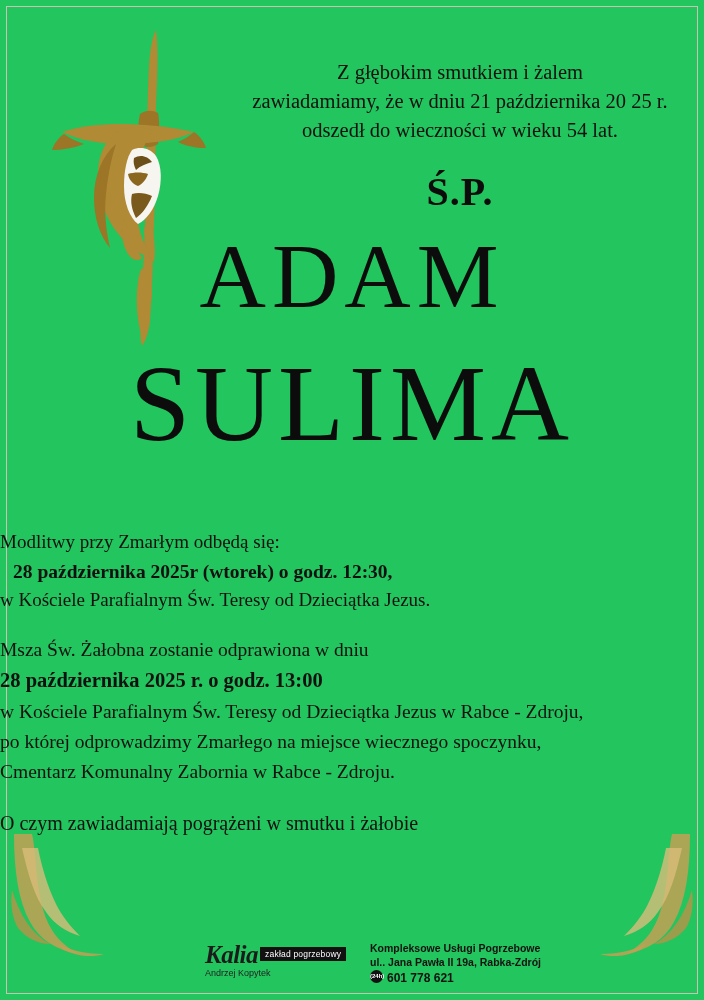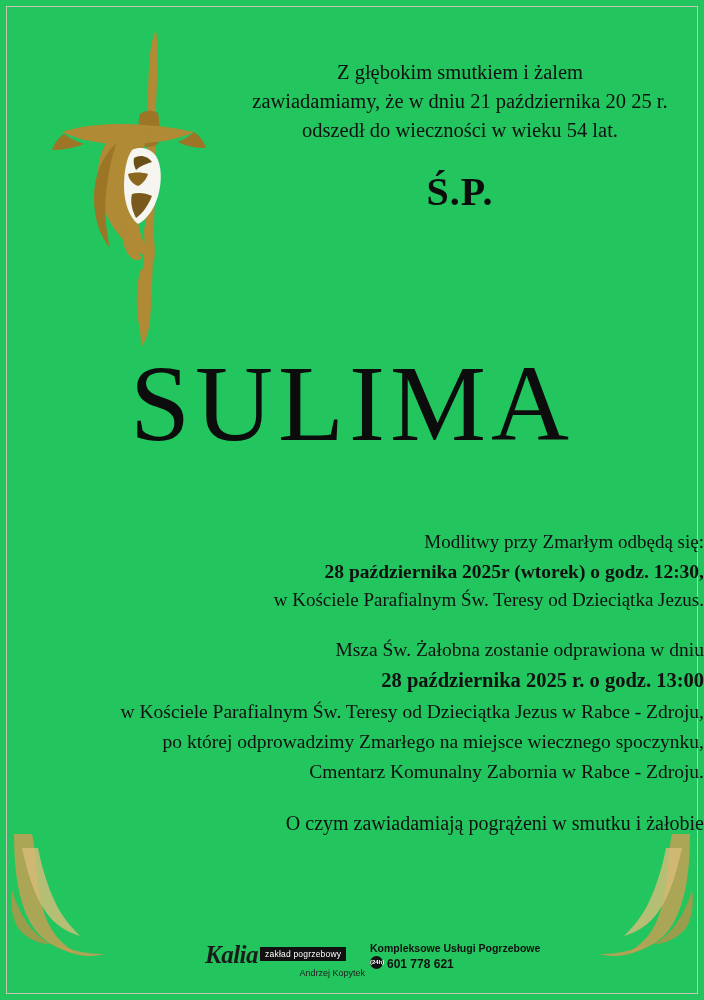--- a/index.html
+++ b/index.html
@@ -86,21 +86,21 @@
     font-size: 108px;
     line-height: 1;
     letter-spacing: 5px;
     color: #0c0c0c;
     font-family: "Liberation Serif", serif;
   }
   .block {
     position: absolute;
     width: 704px;
     left: 0;
-    text-align: right;
+    text-align: left;
     color: #111;
   }
   .prayers { top: 528px; font-size: 19px; line-height: 1.5; }
   .prayers .b { font-weight: bold; font-size: 19.5px; padding-left: 13px; }
   .mass { top: 635px; font-size: 19.5px; line-height: 1.55; }
   .mass .b { font-weight: bold; font-size: 20.5px; }
   .announce {
     top: 812px;
     font-size: 20px;
   }
@@ -143,21 +143,21 @@
     padding: 2px 5px;
     letter-spacing: 0.2px;
     position: relative;
     top: -6px;
     margin-left: 2px;
   }
   .logo-sub {
     font-family: "Liberation Sans", sans-serif;
     font-size: 9px;
     color: #222;
-    text-align: right;
+    text-align: left;
     margin-top: 1px;
   }
   .contact {
     position: absolute;
     left: 370px;
     top: 3px;
     width: 300px;
     font-family: "Liberation Sans", sans-serif;
     font-size: 10.5px;
     line-height: 1.35;
@@ -219,20 +219,21 @@
     </svg>
   </div>
 
   <div class="intro">
     <div>Z głębokim smutkiem i żalem</div>
     <div>zawiadamiamy, że w dniu 21 października 20 25 r.</div>
     <div>odszedł do wieczności w wieku 54 lat.</div>
   </div>
 
   <div class="sp">Ś.P.</div>
+  <div class="name1">ADAM</div>
   <div class="name2">SULIMA</div>
 
   <div class="block prayers">
     <div>Modlitwy przy Zmarłym  odbędą się:</div>
     <div class="b">28 października 2025r (wtorek) o godz. 12:30,</div>
     <div>w Kościele Parafialnym Św. Teresy od Dzieciątka Jezus.</div>
   </div>
 
   <div class="block mass">
     <div>Msza Św. Żałobna zostanie odprawiona w dniu</div>
@@ -265,20 +266,21 @@
 
   <div class="footer">
     <div class="logo">
       <div>
         <span class="logo-kalia">Kalia</span><span class="logo-badge">zakład pogrzebowy</span>
       </div>
       <div class="logo-sub">Andrzej Kopytek</div>
     </div>
     <div class="contact">
       <div>Kompleksowe Usługi Pogrzebowe</div>
+      <div class="line2">ul.. Jana Pawła II 19a, Rabka-Zdrój</div>
       <div class="phone">
         <span class="phone-icon">(24h)</span>
         <span>601 778 621</span>
       </div>
     </div>
   </div>
 
 </div>
 
 </body></html>

